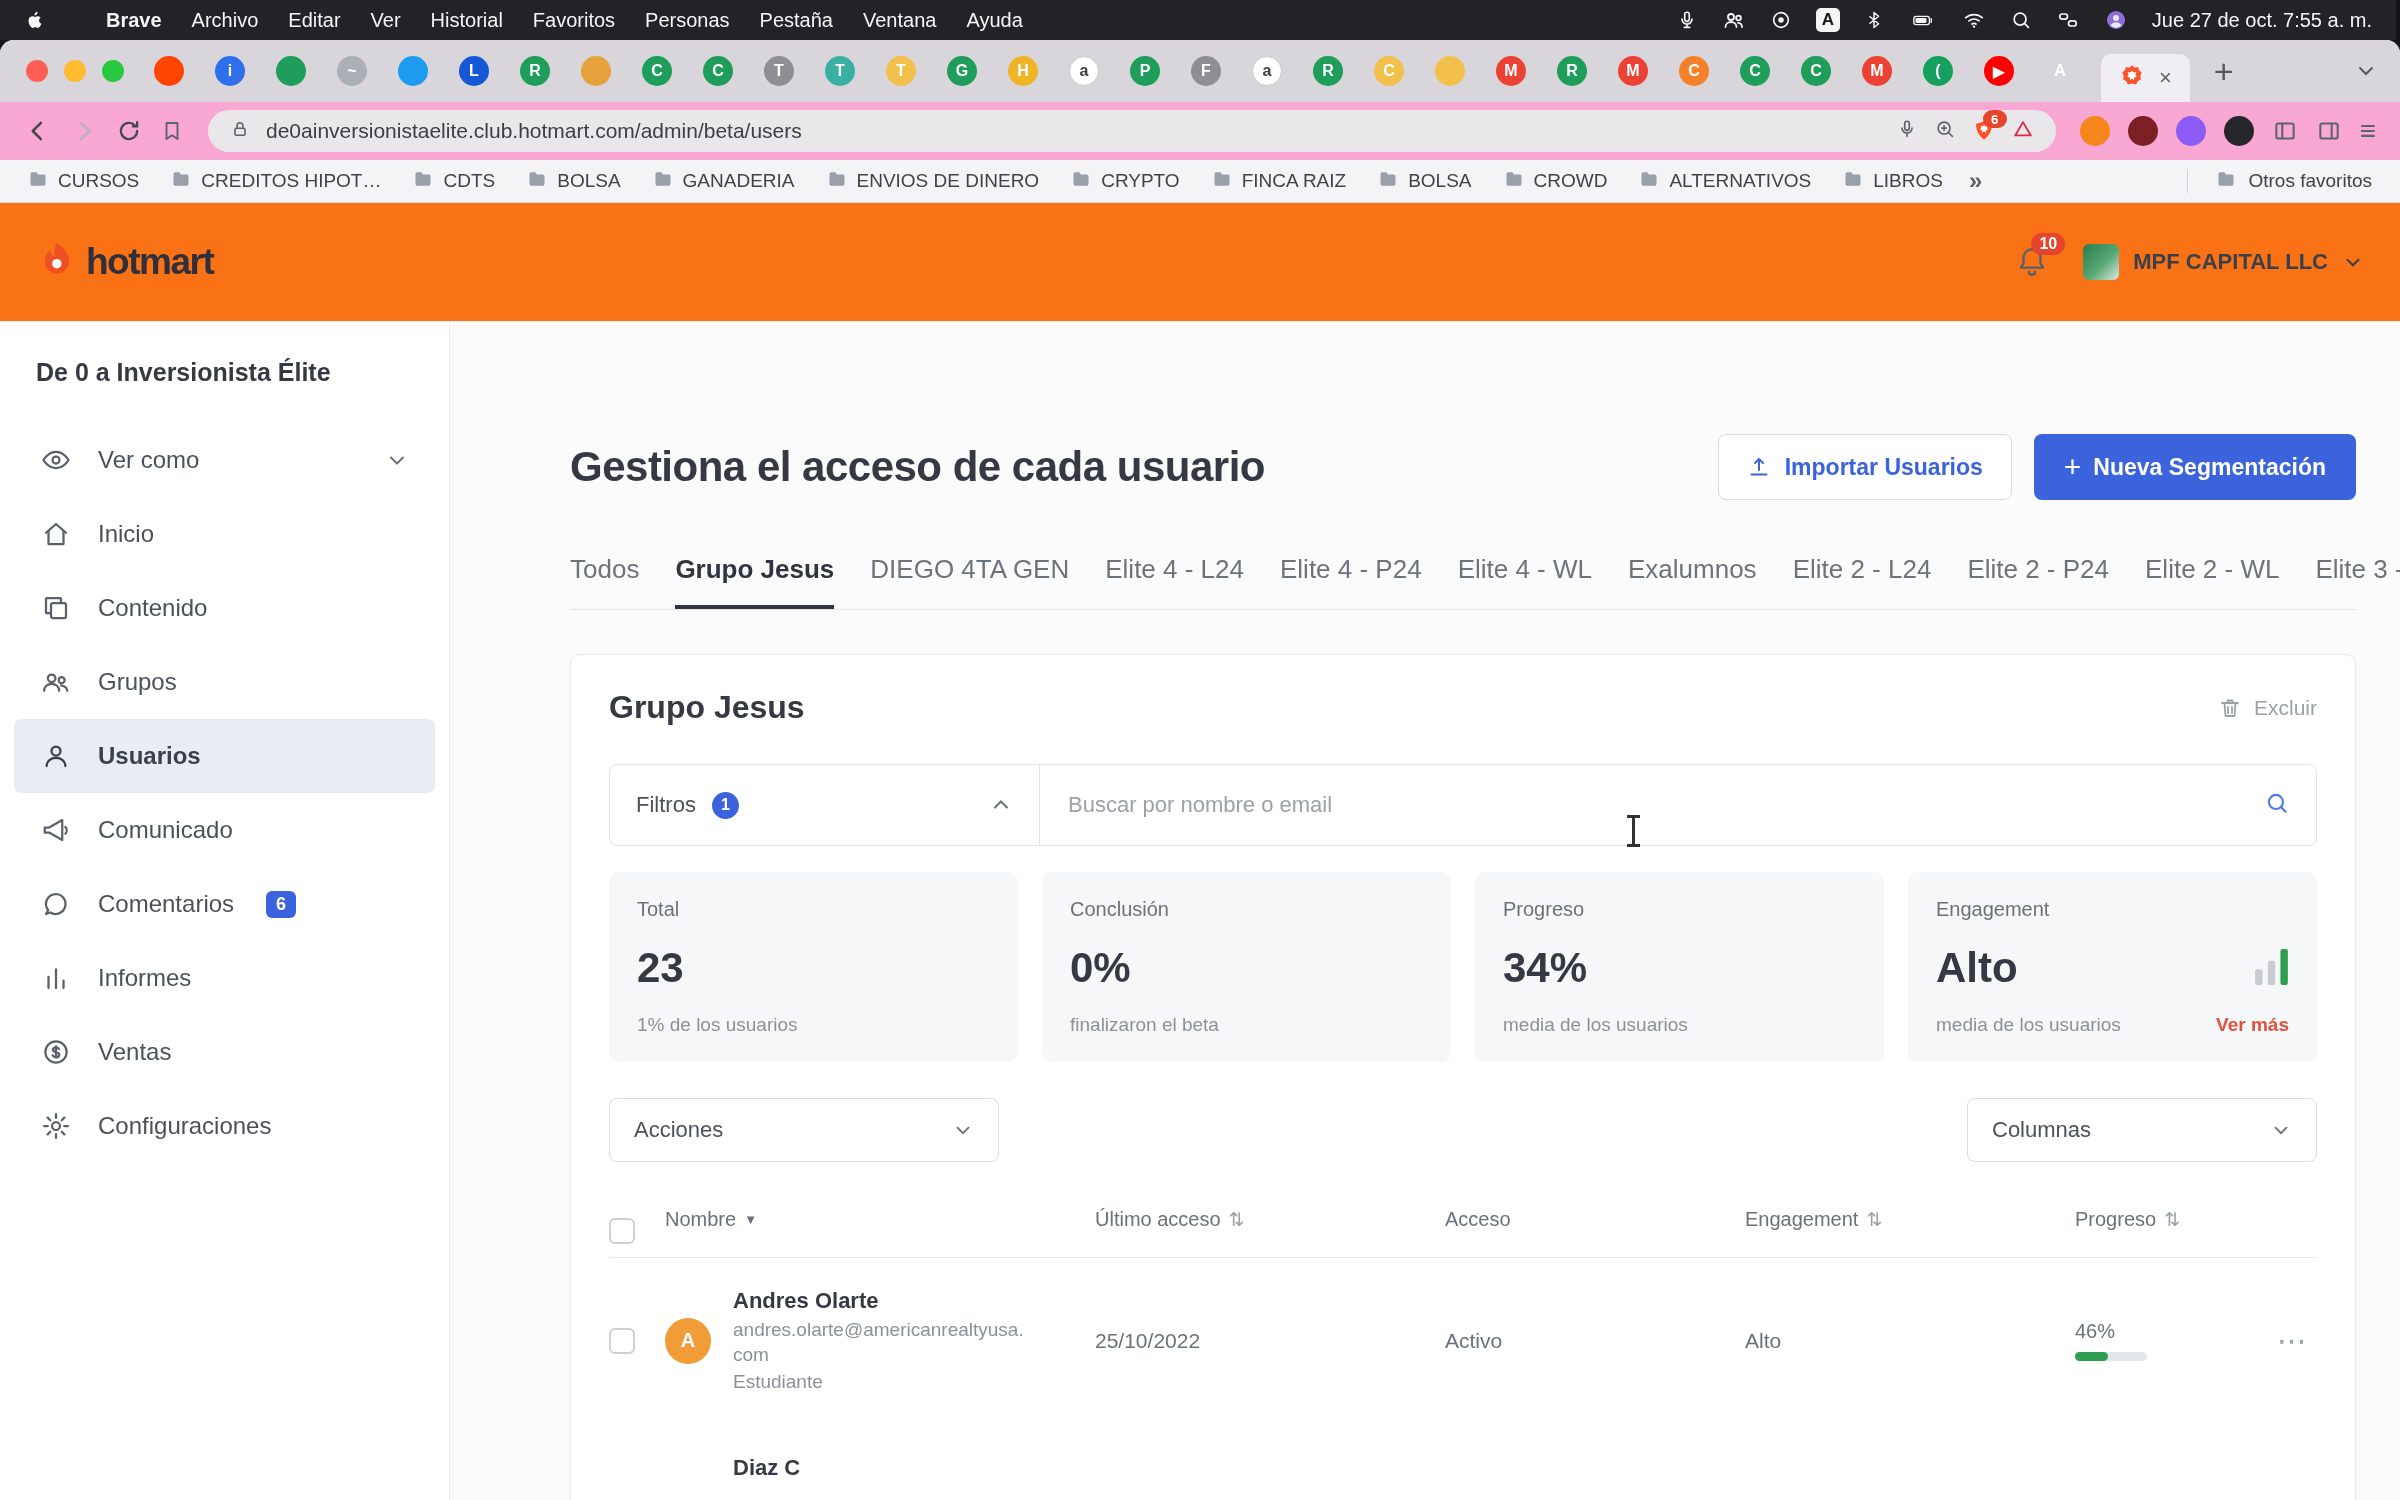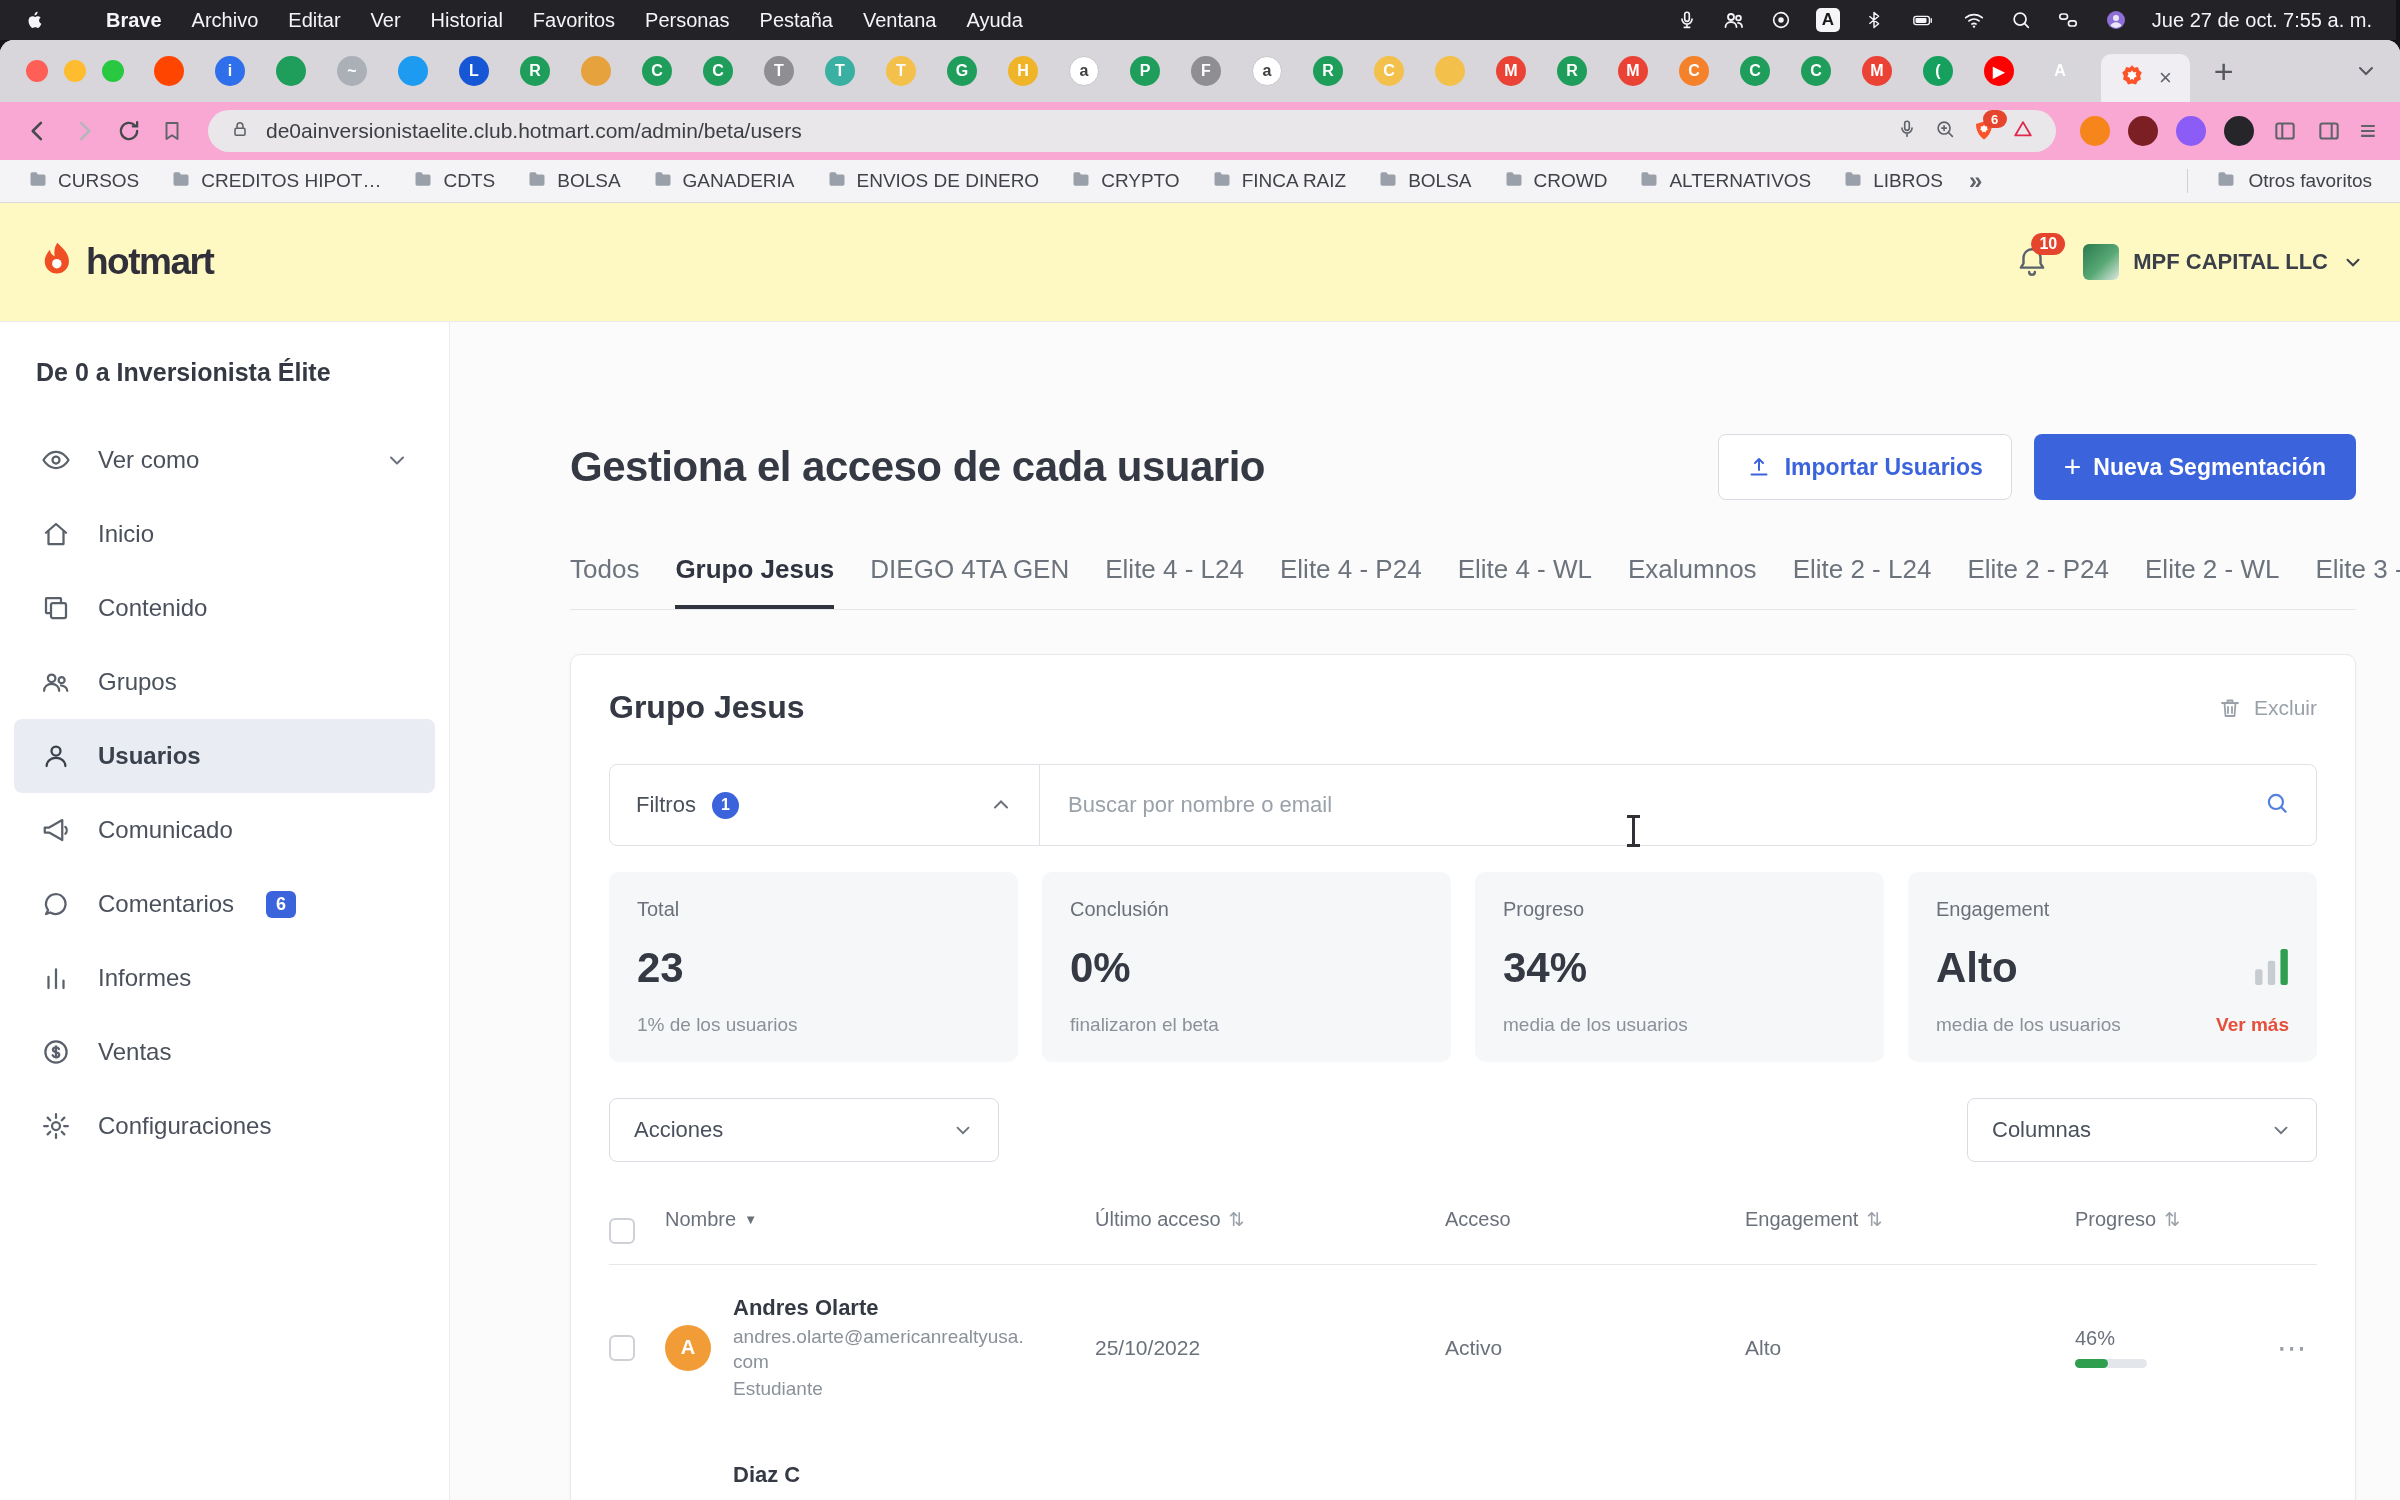--- a/index.html
+++ b/index.html
@@ -53,21 +53,21 @@
   
   #bookmarks{height:42px;background:#f4f3f5;display:flex;align-items:center;gap:32px;
     padding:0 28px;border-bottom:1px solid #d9d9dd;flex:none;}
   .bm-item{display:flex;align-items:center;gap:10px;font-size:19px;color:#3f4248;white-space:nowrap;}
   #bm-more{color:#5f6368;font-size:24px;font-weight:700;margin-left:-6px;}
   .bm-right{margin-left:auto;display:flex;align-items:center;gap:12px;}
   .bm-sep{width:1px;height:24px;background:#cfcfd4;margin-right:16px;}
 
   
   #page{flex:1;display:flex;flex-direction:column;min-height:0;background:#fbfbfc;position:relative;}
-  #site-header{height:118px;background:#fef9c3;display:flex;align-items:center;
+  #site-header{height:118px;background:#f97316;display:flex;align-items:center;
     padding:0 36px;border-bottom:1px solid #ececf0;flex:none;}
   .logo{display:flex;align-items:center;gap:8px;}
   .logo-text{font-size:37px;font-weight:800;color:#312f3a;letter-spacing:-1.5px;}
   .header-right{margin-left:auto;display:flex;align-items:center;gap:34px;}
   .bell-wrap{position:relative;display:flex;}
   .bell-badge{position:absolute;top:-12px;right:-16px;background:var(--danger);color:#fff;font-size:16px;
     font-weight:700;border-radius:11px;padding:2px 8px;}
   .account{display:flex;align-items:center;gap:14px;font-size:22px;font-weight:600;color:#3a3f4a;}
   .account-logo{width:36px;height:36px;border-radius:6px;
     background:linear-gradient(135deg,#2d7a4f,#56a873 55%,#dfe9e2);}
@@ -129,21 +129,21 @@
   .stat-link{font-size:19px;color:#e4503c;font-weight:600;cursor:pointer;}
 
   .dd-row{display:flex;justify-content:space-between;margin-top:36px;}
   .dropdown{height:64px;border:1px solid #d8dce3;border-radius:8px;background:#fff;display:flex;
     align-items:center;justify-content:space-between;padding:0 24px;font-size:22px;color:#4b515c;
     box-sizing:border-box;cursor:pointer;}
   #dd-actions{width:390px;} #dd-columns{width:350px;}
 
   #tbl{margin-top:46px;}
   .tr{display:grid;grid-template-columns:56px 430px 350px 300px 330px 200px 1fr;align-items:center;}
-  .tr.head{border-bottom:1px solid #e6e8ec;padding-bottom:11px;}
+  .tr.head{border-bottom:1px solid #e6e8ec;padding-bottom:4px;}
   .th{font-size:20px;color:#6b717b;padding-bottom:22px;display:flex;align-items:center;gap:8px;}
   .sort.caret{font-size:13px;color:#6b717b;}
   .sort.updown{font-size:19px;color:#9aa1a9;}
   .cbx{width:26px;height:26px;border:2px solid #cdd0d6;border-radius:6px;background:#fff;box-sizing:border-box;}
   .tr.row{padding:30px 0 26px;}
   .namecell{display:flex;align-items:center;gap:22px;}
   .avatar{width:46px;height:46px;border-radius:50%;background:#f29c38;color:#fff;font-weight:700;
     font-size:20px;display:flex;align-items:center;justify-content:center;flex:none;}
   .uname{font-size:22px;font-weight:700;color:#343943;}
   .uemail{font-size:19px;color:#8b9199;max-width:300px;word-break:break-all;line-height:1.3;margin-top:4px;}

